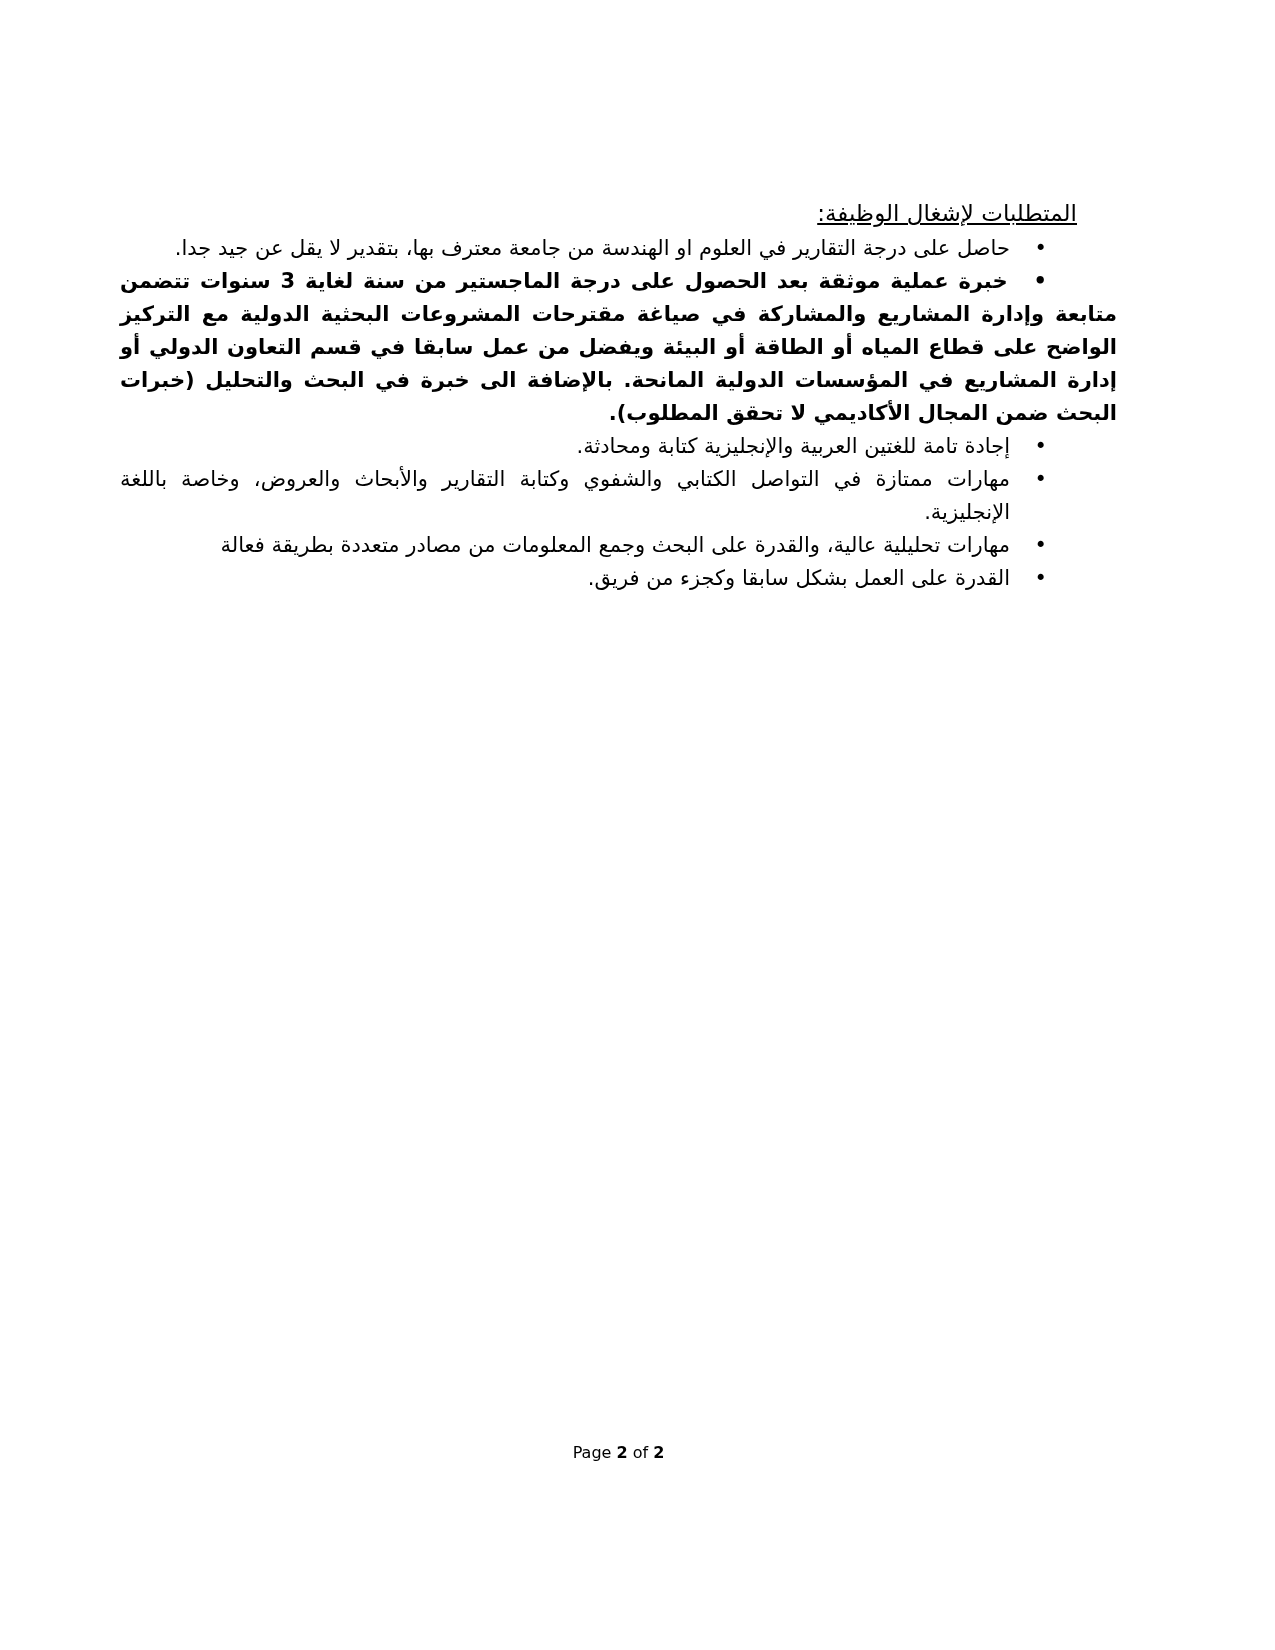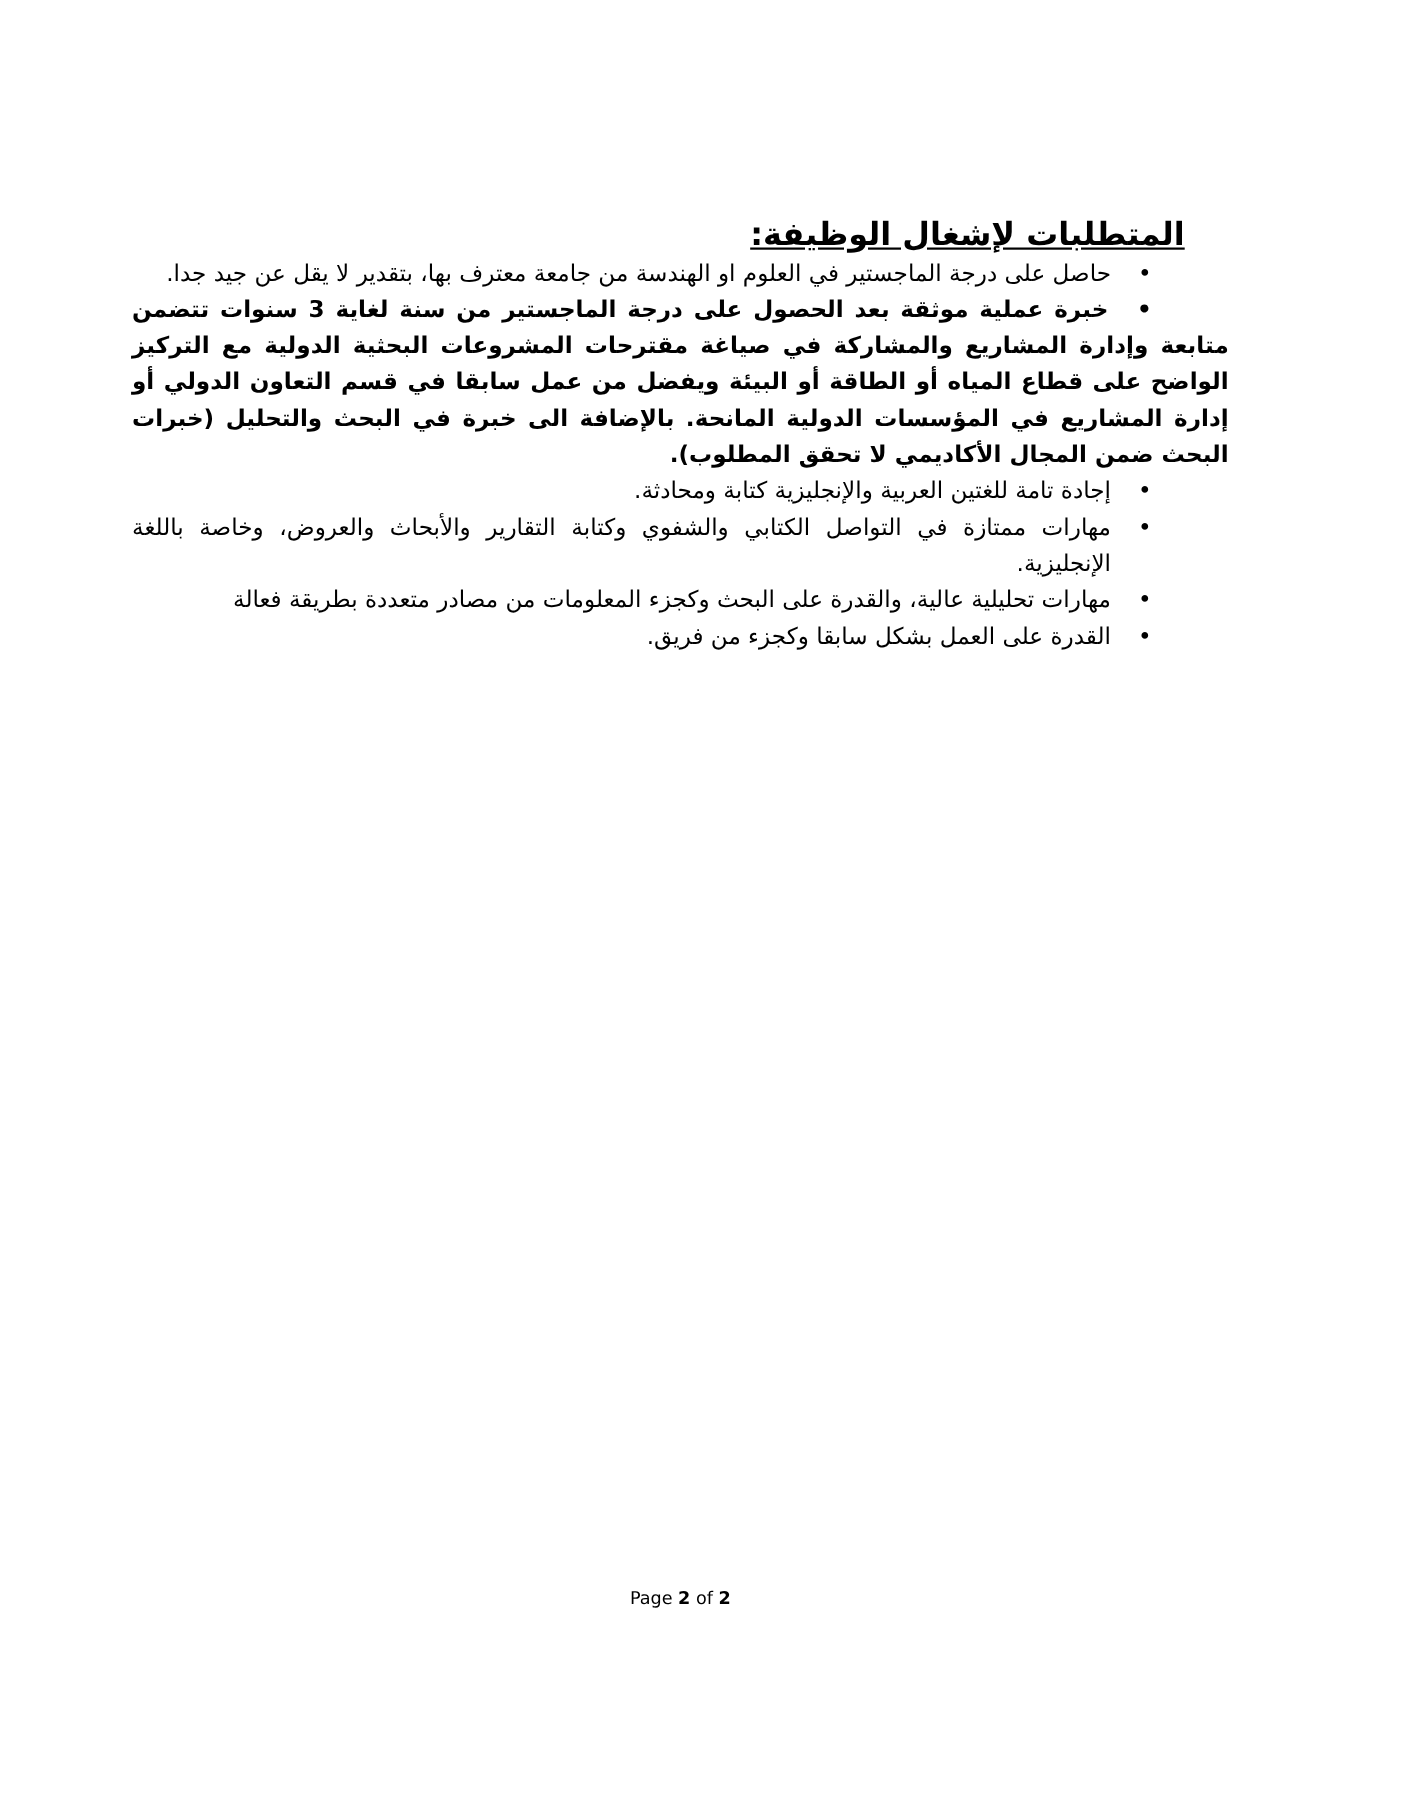--- a/index.html
+++ b/index.html
@@ -23,22 +23,22 @@
       position: absolute;
       top: 196px;
       left: 120px;
       right: 158px;
       direction: rtl;
       font-size: 21px;
       line-height: 33px;
       text-align: justify;
     }
     .heading {
-      font-size: 29px;
-      font-weight: bold;
+      font-size: 23px;
+      font-weight: normal;
       text-decoration: underline;
       margin: 0 40px 2px 0;
       text-align: right;
       line-height: 34px;
     }
     ul.bullets {
       list-style: none;
       margin: 0;
       padding: 0;
     }
@@ -82,37 +82,37 @@
 
 <div class="page">
 
   <div class="content" dir="rtl" lang="ar">
 
     <h1 class="heading">المتطلبات لإشغال الوظيفة:</h1>
 
     <ul class="bullets">
 
       <li>
-        <span class="marker">•</span><span class="text">حاصل على درجة الماجستير في العلوم او الهندسة من جامعة معترف بها، بتقدير لا يقل عن جيد جدا.</span>
+        <span class="marker">•</span><span class="text">حاصل على درجة التقارير في العلوم او الهندسة من جامعة معترف بها، بتقدير لا يقل عن جيد جدا.</span>
       </li>
 
       <li class="flush">
         <span class="marker">•</span><span class="text">خبرة عملية موثقة بعد الحصول على درجة الماجستير من سنة لغاية 3 سنوات تتضمن متابعة وإدارة المشاريع والمشاركة في صياغة مقترحات المشروعات البحثية الدولية مع التركيز الواضح على قطاع المياه أو الطاقة أو البيئة ويفضل من عمل سابقا في قسم التعاون الدولي أو إدارة المشاريع في المؤسسات الدولية المانحة. بالإضافة الى خبرة في البحث والتحليل (خبرات البحث ضمن المجال الأكاديمي لا تحقق المطلوب).</span>
       </li>
 
       <li>
         <span class="marker">•</span><span class="text">إجادة تامة للغتين العربية والإنجليزية كتابة ومحادثة.</span>
       </li>
 
       <li>
         <span class="marker">•</span><span class="text">مهارات ممتازة في التواصل الكتابي والشفوي وكتابة التقارير والأبحاث والعروض، وخاصة باللغة الإنجليزية.</span>
       </li>
 
       <li>
-        <span class="marker">•</span><span class="text">مهارات تحليلية عالية، والقدرة على البحث وكجزء المعلومات من مصادر متعددة بطريقة فعالة</span>
+        <span class="marker">•</span><span class="text">مهارات تحليلية عالية، والقدرة على البحث وجمع المعلومات من مصادر متعددة بطريقة فعالة</span>
       </li>
 
       <li>
         <span class="marker">•</span><span class="text">القدرة على العمل بشكل سابقا وكجزء من فريق.</span>
       </li>
 
 
     </ul>
   </div>
 

